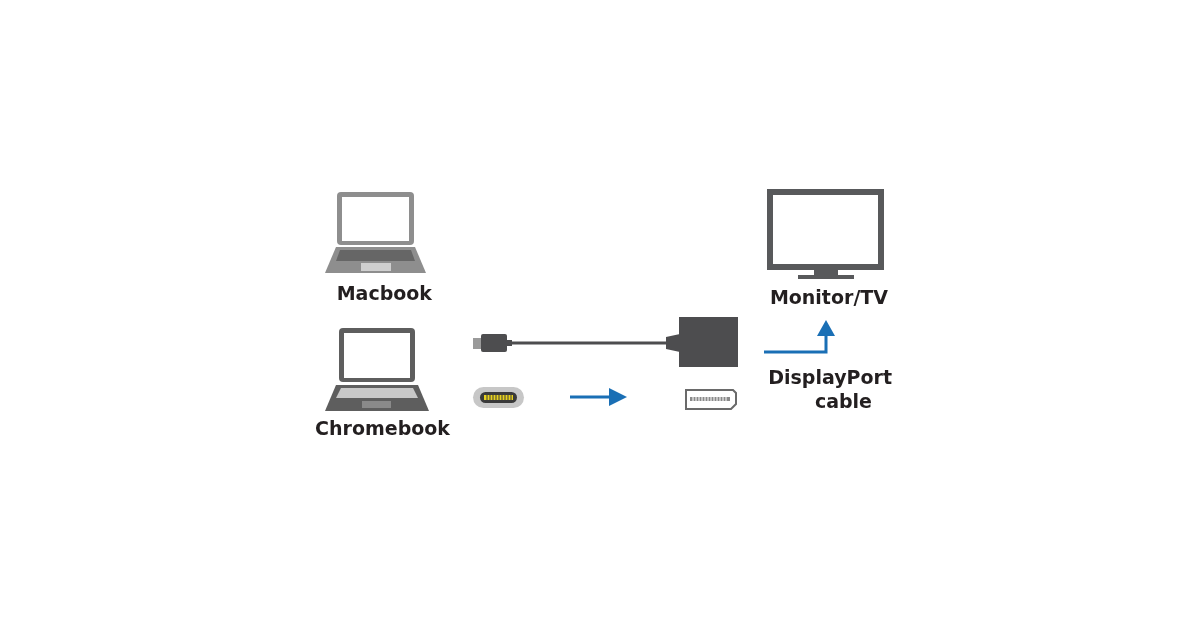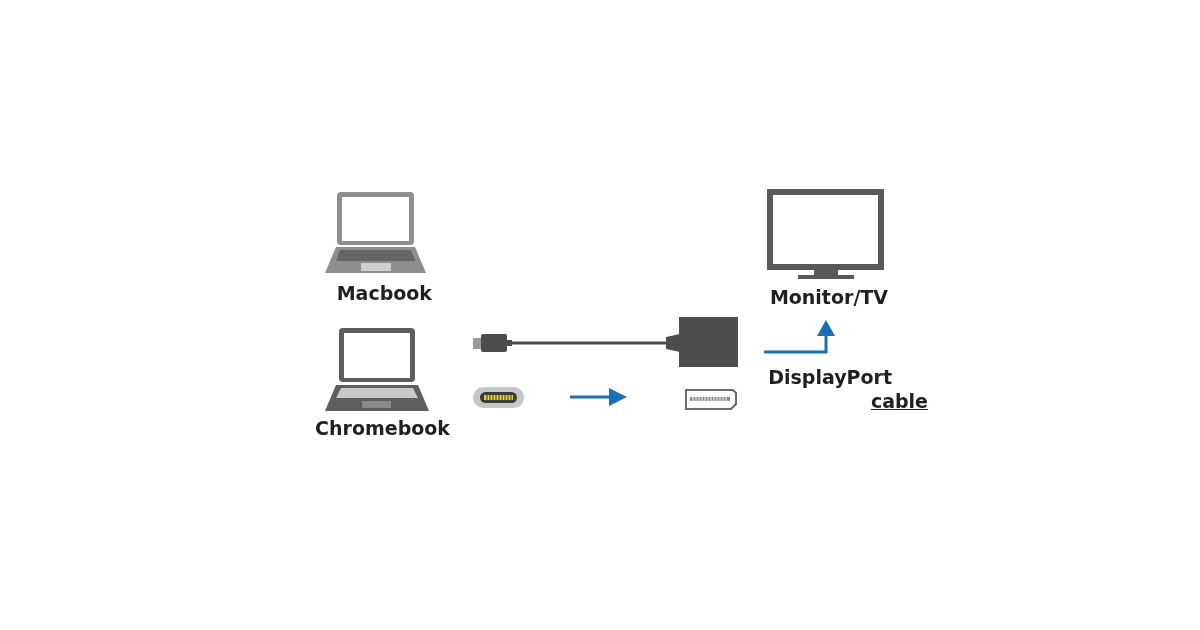--- a/index.html
+++ b/index.html
@@ -88,13 +88,13 @@
   <g>
     <polyline points="764,352 826,352 826,333" fill="none" stroke="#1a6fb5" stroke-width="3"></polyline>
     <polygon points="817,336 826,320 835,336" fill="#1a6fb5"></polygon>
   </g>
 </svg>
 
 <div class="lbl" style="left:320px; top:282px; width:112px;">Macbook</div>
 <div class="lbl" style="left:302px; top:417px; width:148px;">Chromebook</div>
 <div class="lbl" style="left:760px; top:286px; width:128px;">Monitor/TV</div>
 <div class="lbl" style="left:760px; top:366px; width:132px;">DisplayPort</div>
-<div class="lbl" style="left:796px; top:390px; width:132px;text-decoration:underline;">cable</div>
+<div class="lbl" style="left:740px; top:390px; width:132px;">cable</div>
 
 </body></html>

